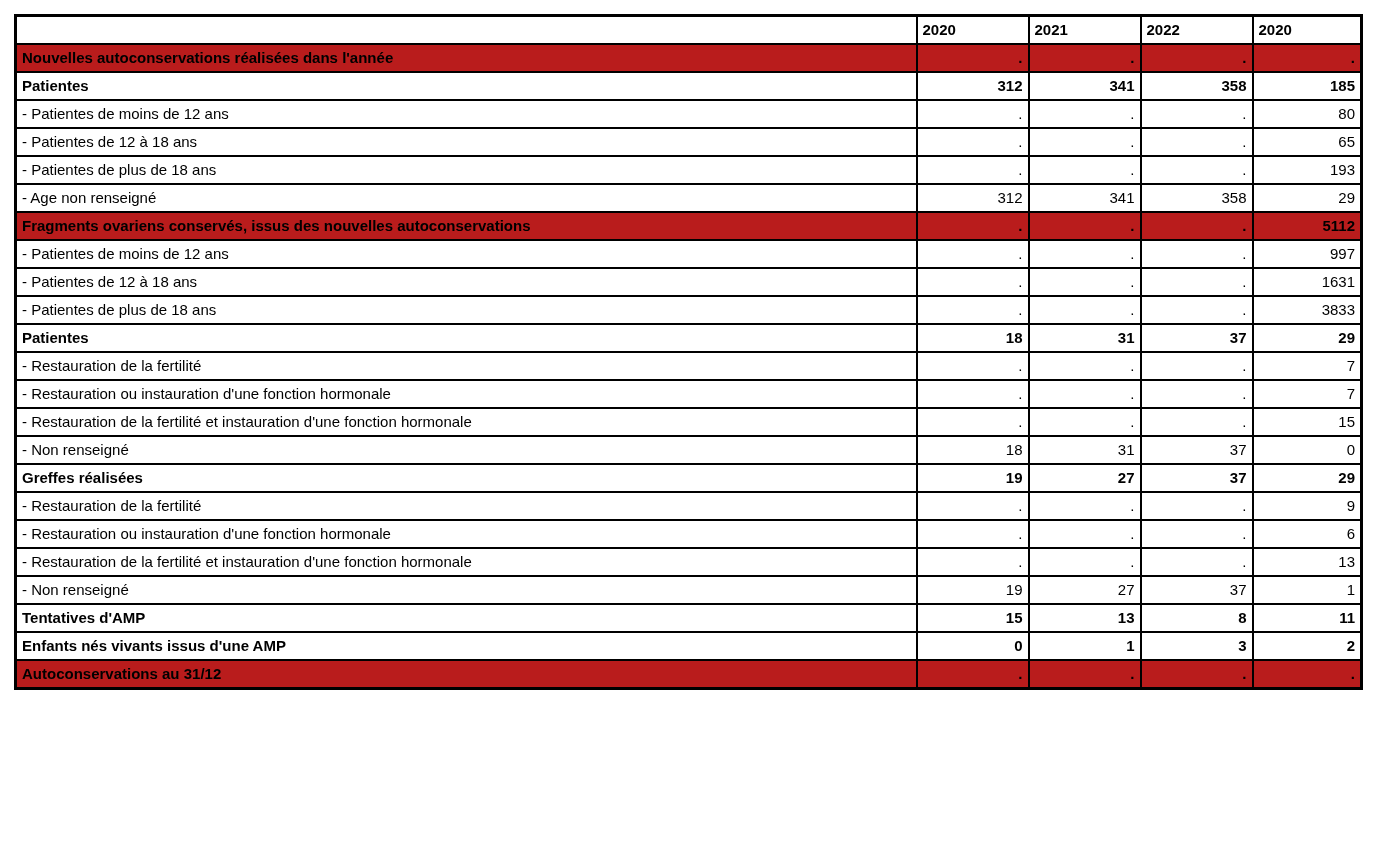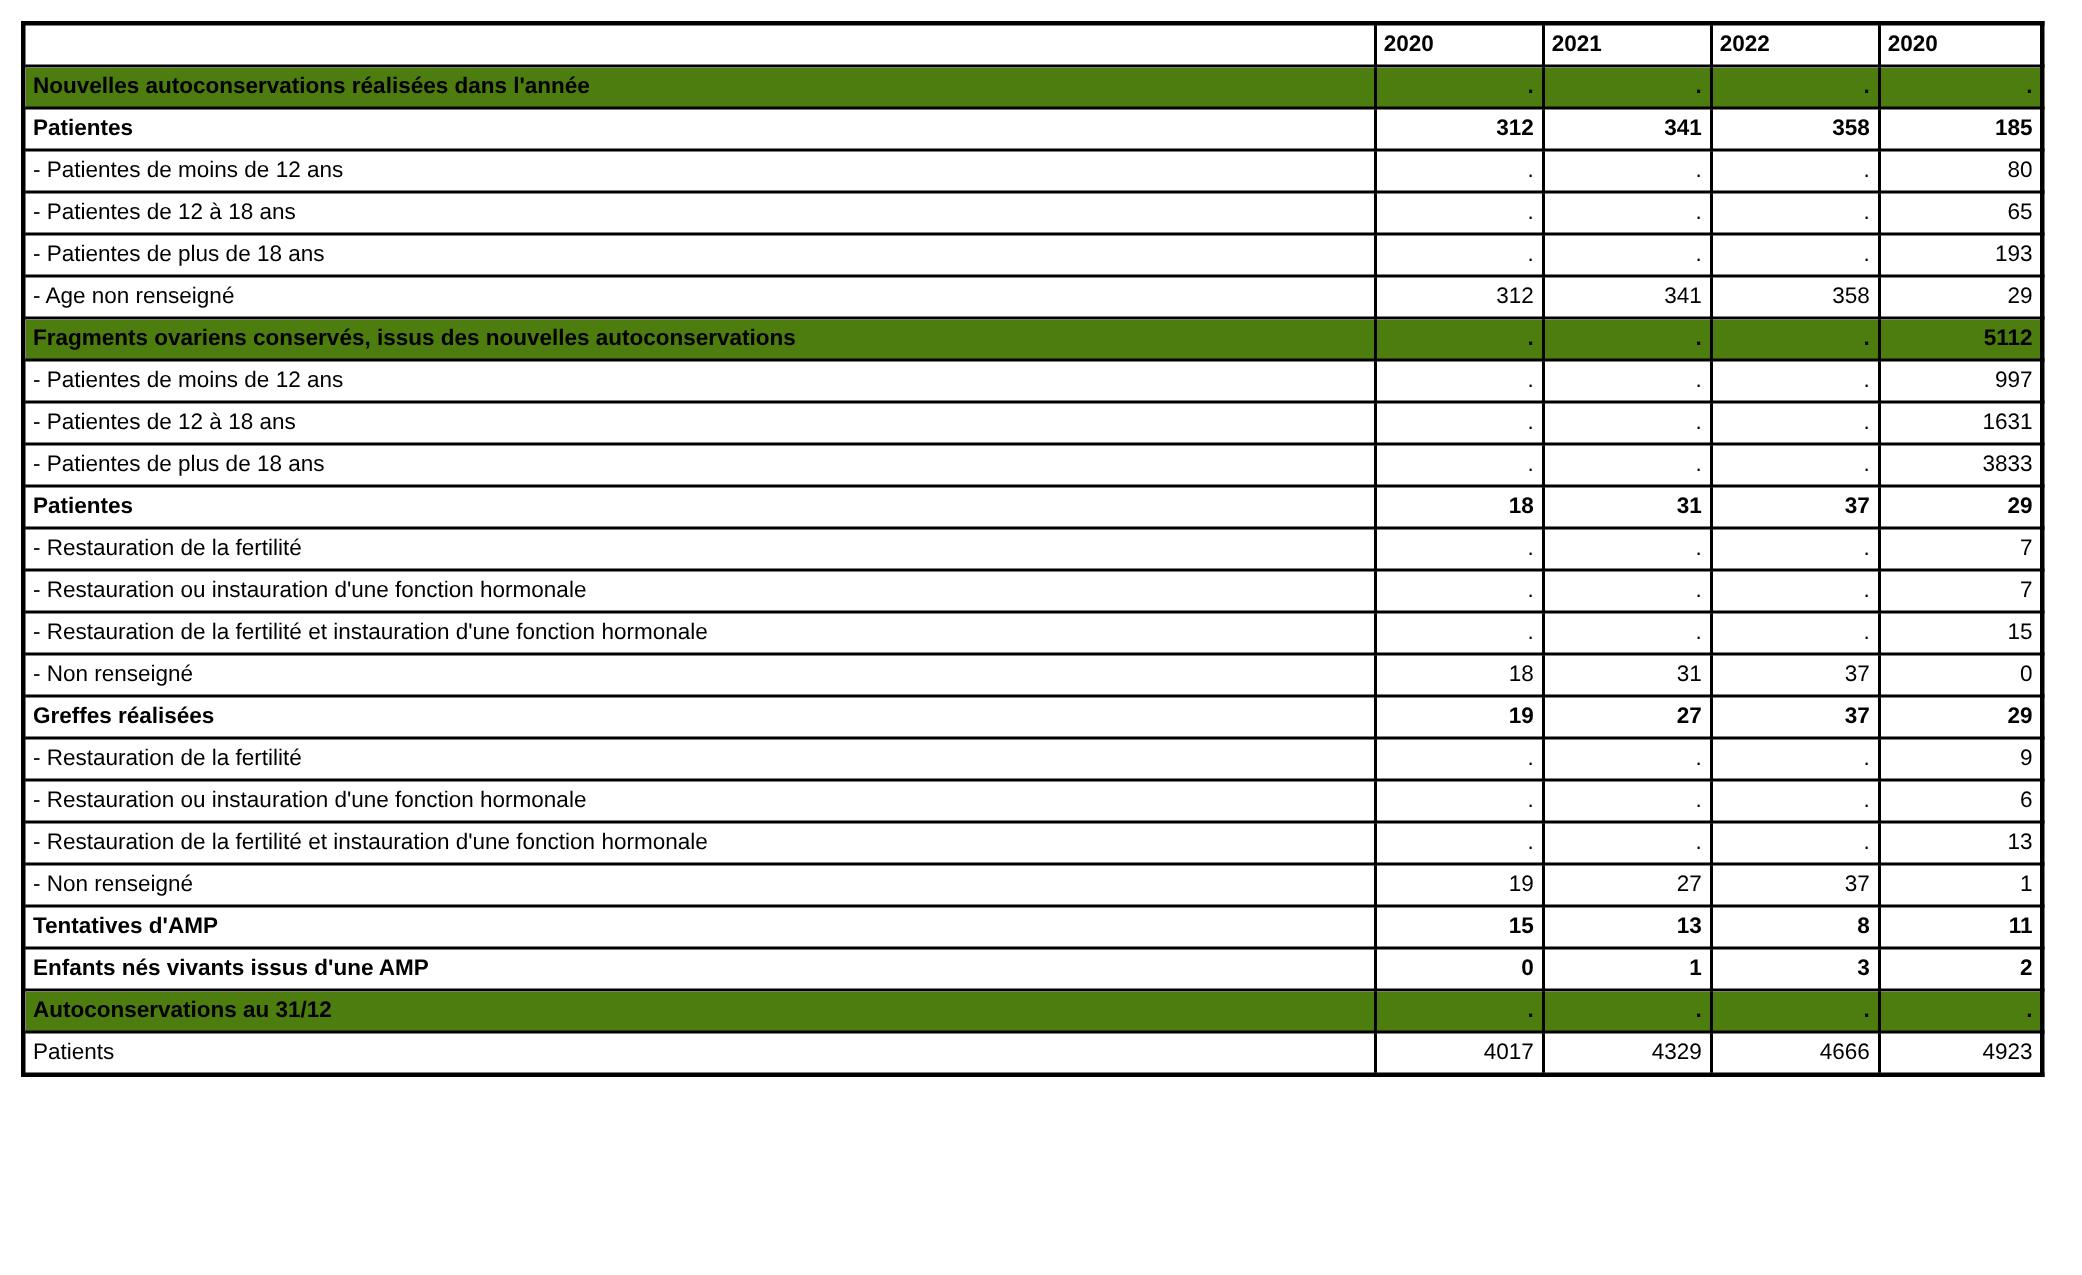--- a/index.html
+++ b/index.html
@@ -31,21 +31,21 @@
     white-space: nowrap;
     background: #ffffff;
   }
   table.report th {
     text-align: left;
     font-weight: bold;
   }
   td.label-cell { text-align: left; }
   td.value-cell { text-align: right; }
   tr.style-section td {
-    background: #4d7c0f;
+    background: #b91c1c;
     font-weight: bold;
   }
   tr.style-bold td {
     font-weight: bold;
   }
   tr.style-sub td {
     font-weight: normal;
   }
 </style>
 </head>
@@ -225,21 +225,14 @@
         <td class="value-cell">3</td>
         <td class="value-cell">2</td>
       </tr>
       <tr class="style-section">
         <td class="label-cell">Autoconservations au 31/12</td>
         <td class="value-cell">.</td>
         <td class="value-cell">.</td>
         <td class="value-cell">.</td>
         <td class="value-cell">.</td>
       </tr>
-      <tr class="style-sub">
-        <td class="label-cell">Patients</td>
-        <td class="value-cell">4017</td>
-        <td class="value-cell">4329</td>
-        <td class="value-cell">4666</td>
-        <td class="value-cell">4923</td>
-      </tr>
     </tbody>
 </table>
 
 </body></html>

